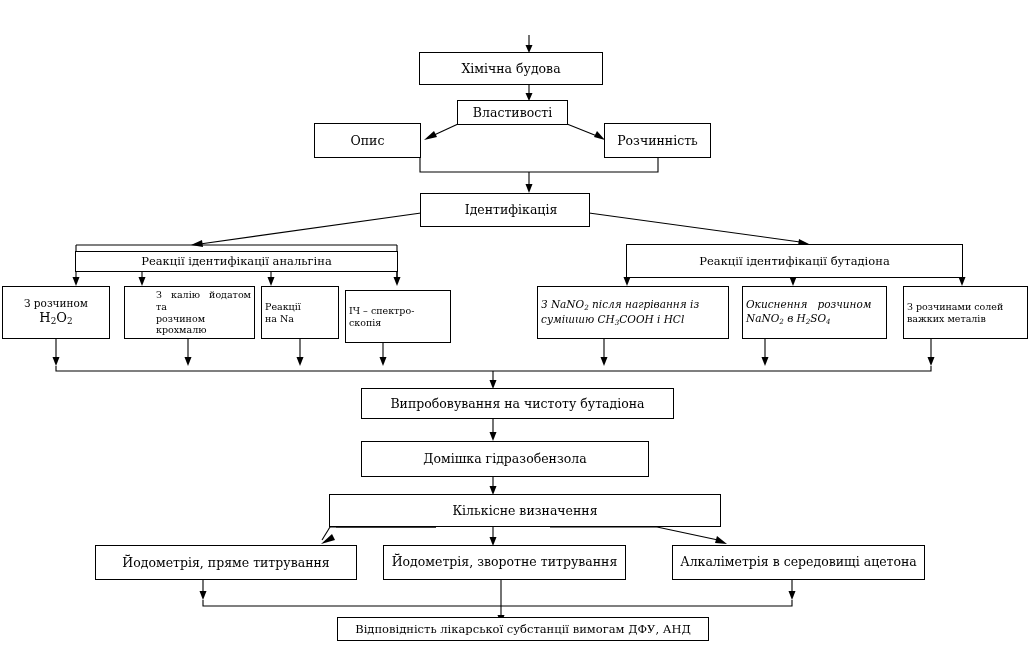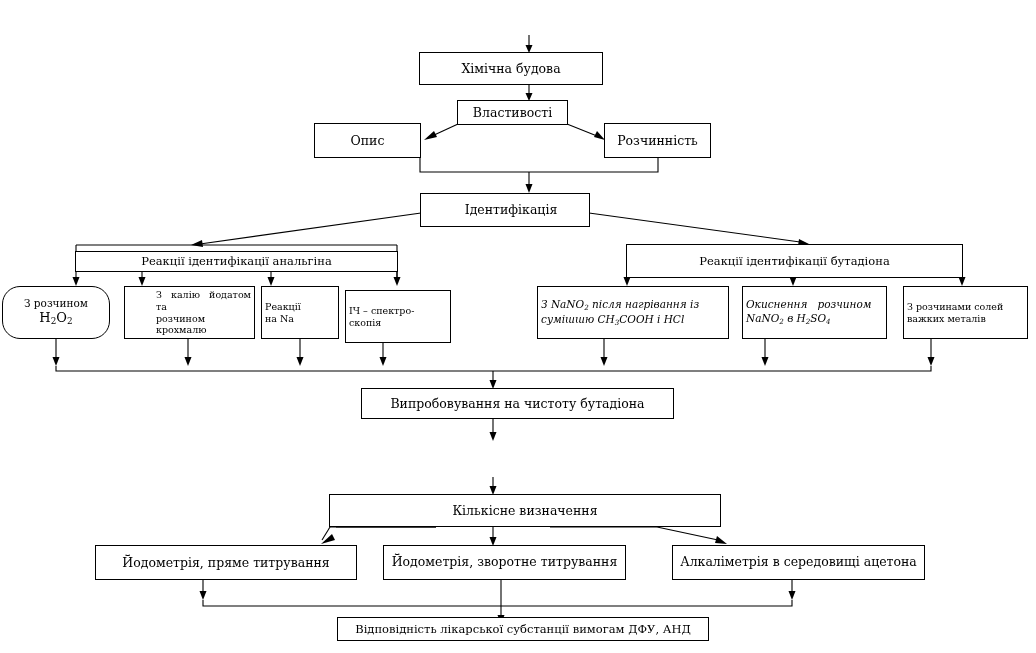--- a/index.html
+++ b/index.html
@@ -137,21 +137,21 @@
   </div>
 
   <div class="box f12" style="left:75px;top:236px;width:323px;height:21px;margin-top:15px;">
     <span class="t">Реакції ідентифікації анальгіна</span>
   </div>
 
   <div class="box f12" style="left:626px;top:244px;width:337px;height:34px;">
     <span class="t">Реакції ідентифікації бутадіона</span>
   </div>
 
-  <div class="box f11" style="left:2px;top:286px;width:108px;height:53px;border-radius:18px;">
+  <div class="box f11" style="left:2px;top:286px;width:108px;height:53px;">
     <span class="t">
       <span>З розчином</span><br>
       <span style="font-size:13px;">H<sub>2</sub>O<sub>2</sub></span>
     </span>
   </div>
 
   <div class="box f10 just" style="left:124px;top:286px;width:131px;height:53px;padding-left:28px;">
     <span class="t">
       <span>З калію йодатом та</span><br>
       <span>розчином крохмалю</span>
@@ -188,20 +188,23 @@
     <span class="t" style="text-align:left;">
       <span>З розчинами солей</span><br>
       <span>важких металів</span>
     </span>
   </div>
 
   <div class="box f13" style="left:361px;top:388px;width:313px;height:31px;">
     <span class="t">Випробовування на чистоту бутадіона</span>
   </div>
 
+  <div class="box f13" style="left:361px;top:441px;width:288px;height:36px;">
+    <span class="t">Домішка гідразобензола</span>
+  </div>
 
   <div class="box f13" style="left:329px;top:494px;width:392px;height:33px;">
     <span class="t">Кількісне визначення</span>
   </div>
 
   <div class="box f13" style="left:95px;top:545px;width:262px;height:35px;">
     <span class="t">Йодометрія, пряме титрування</span>
   </div>
 
   <div class="box f13" style="left:383px;top:545px;width:243px;height:35px;">

